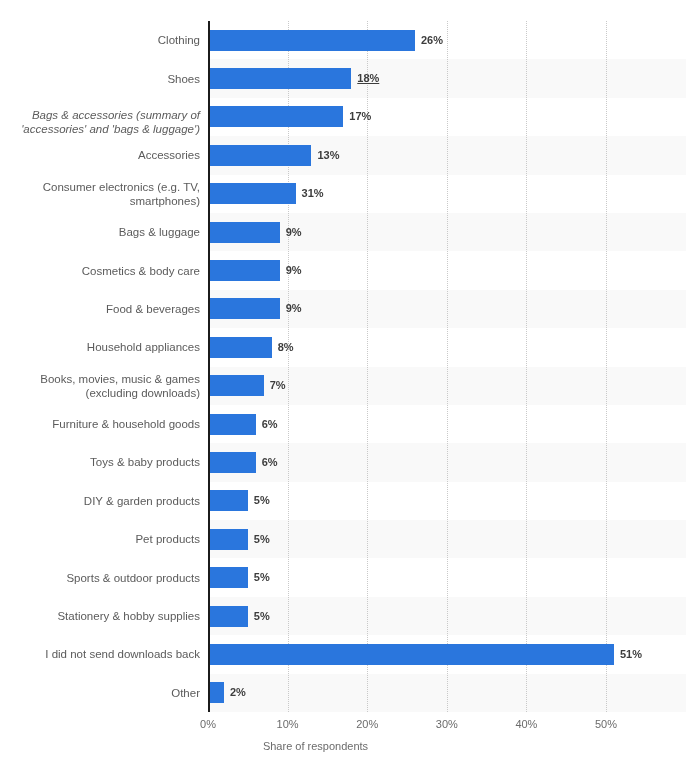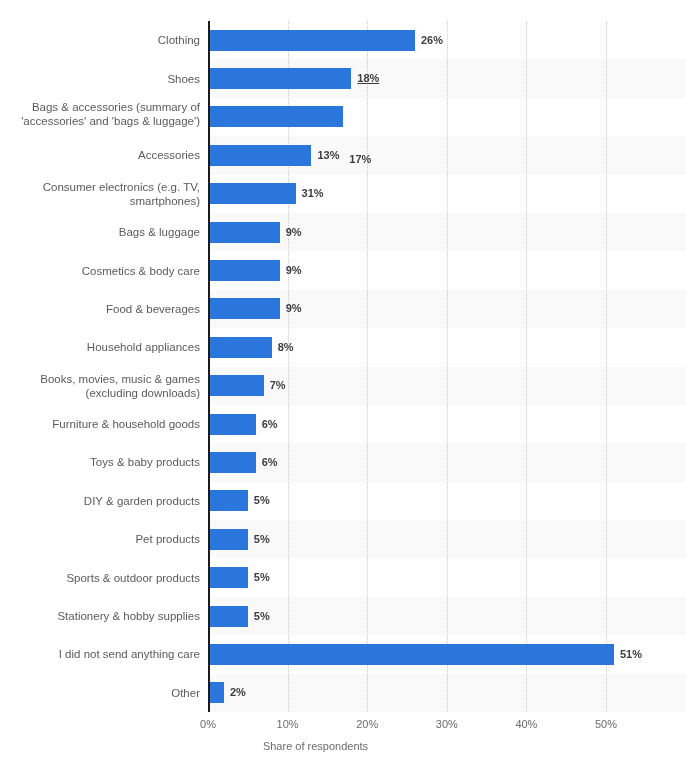--- a/index.html
+++ b/index.html
@@ -160,21 +160,21 @@
         <div class="bar" title="DIY &amp; garden products: 5%" style="top: 469.361px; left: 0px; width: 39.8px; background: rgb(42, 118, 221);"></div>
         <div class="bar" title="Pet products: 5%" style="top: 507.75px; left: 0px; width: 39.8px; background: rgb(42, 118, 221);"></div>
         <div class="bar" title="Sports &amp; outdoor products: 5%" style="top: 546.139px; left: 0px; width: 39.8px; background: rgb(42, 118, 221);"></div>
         <div class="bar" title="Stationery &amp; hobby supplies: 5%" style="top: 584.528px; left: 0px; width: 39.8px; background: rgb(42, 118, 221);"></div>
         <div class="bar" title="I did not send anything back: 51%" style="top: 622.917px; left: 0px; width: 405.96px; background: rgb(42, 118, 221);"></div>
         <div class="bar" title="Other: 2%" style="top: 661.306px; left: 0px; width: 15.92px; background: rgb(42, 118, 221);"></div>
       </div>
     <div id="values">
         <div class="bar-value" style="top: 8.69444px; left: 212.96px;">26%</div>
         <div class="bar-value" style="top: 47.0833px; left: 149.28px; text-decoration: underline;">18%</div>
-        <div class="bar-value" style="top: 85.4722px; left: 141.32px; margin-top: 43px;">17%</div>
+        <div class="bar-value" style="top: 85.4722px; left: 141.32px;">17%</div>
         <div class="bar-value" style="top: 123.861px; left: 109.48px;">13%</div>
         <div class="bar-value" style="top: 162.25px; left: 93.56px;">31%</div>
         <div class="bar-value" style="top: 200.639px; left: 77.64px;">9%</div>
         <div class="bar-value" style="top: 239.028px; left: 77.64px;">9%</div>
         <div class="bar-value" style="top: 277.417px; left: 77.64px;">9%</div>
         <div class="bar-value" style="top: 315.806px; left: 69.68px;">8%</div>
         <div class="bar-value" style="top: 354.194px; left: 61.72px;">7%</div>
         <div class="bar-value" style="top: 392.583px; left: 53.76px;">6%</div>
         <div class="bar-value" style="top: 430.972px; left: 53.76px;">6%</div>
         <div class="bar-value" style="top: 469.361px; left: 45.8px;">5%</div>
@@ -184,38 +184,38 @@
         <div class="bar-value" style="top: 622.917px; left: 411.96px;">51%</div>
         <div class="bar-value" style="top: 661.306px; left: 21.92px;">2%</div>
       </div>
   </div>
 
   <div class="axis-line"></div>
 
   <div class="cat-labels" id="cat-labels">
       <div class="cat-label" style="top: 12.1944px;">Clothing</div>
       <div class="cat-label" style="top: 50.5833px;">Shoes</div>
-      <div class="cat-label" style="top: 79px;">Bags &amp; accessories (summary of
+      <div class="cat-label" style="top: 87px; font-style: italic;">Bags &amp; accessories (summary of
 'accessories' and 'bags &amp; luggage')</div>
       <div class="cat-label" style="top: 127.361px;">Accessories</div>
       <div class="cat-label" style="top: 158.75px;">Consumer electronics (e.g. TV,
 smartphones)</div>
       <div class="cat-label" style="top: 204.139px;">Bags &amp; luggage</div>
       <div class="cat-label" style="top: 242.528px;">Cosmetics &amp; body care</div>
       <div class="cat-label" style="top: 280.917px;">Food &amp; beverages</div>
       <div class="cat-label" style="top: 319.306px;">Household appliances</div>
       <div class="cat-label" style="top: 350.694px; padding-left: 28px;">Books, movies, music &amp; games
 (excluding downloads)</div>
       <div class="cat-label" style="top: 396.083px;">Furniture &amp; household goods</div>
       <div class="cat-label" style="top: 472.861px;">DIY &amp; garden products</div>
       <div class="cat-label" style="top: 434.472px;">Toys &amp; baby products</div>
       <div class="cat-label" style="top: 511.25px;">Pet products</div>
       <div class="cat-label" style="top: 549.639px;">Sports &amp; outdoor products</div>
       <div class="cat-label" style="top: 588.028px;">Stationery &amp; hobby supplies</div>
-      <div class="cat-label" style="top: 626.417px;">I did not send anything care</div>
+      <div class="cat-label" style="top: 626.417px;">I did not send downloads back</div>
       <div class="cat-label" style="top: 664.806px;">Other</div>
     </div>
 
   <div id="xticks">
       <div class="x-tick" style="left: 208px;">0%</div>
       <div class="x-tick" style="left: 287.6px;">10%</div>
       <div class="x-tick" style="left: 367.2px;">20%</div>
       <div class="x-tick" style="left: 446.8px;">30%</div>
       <div class="x-tick" style="left: 526.4px;">40%</div>
       <div class="x-tick" style="left: 606px;">50%</div>

